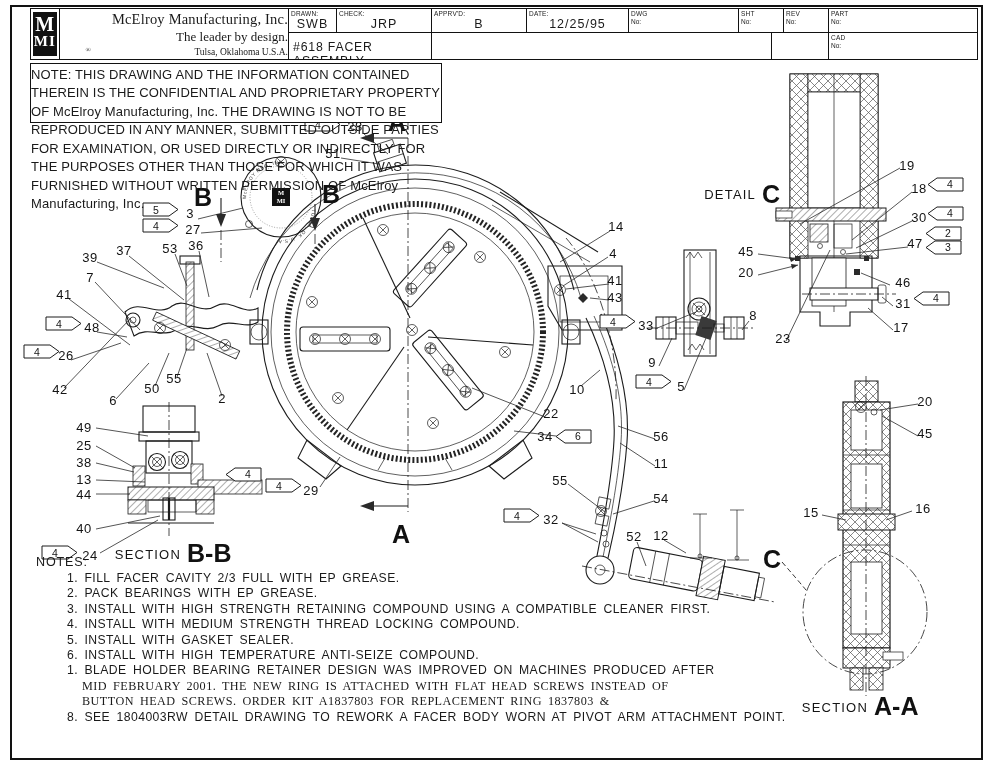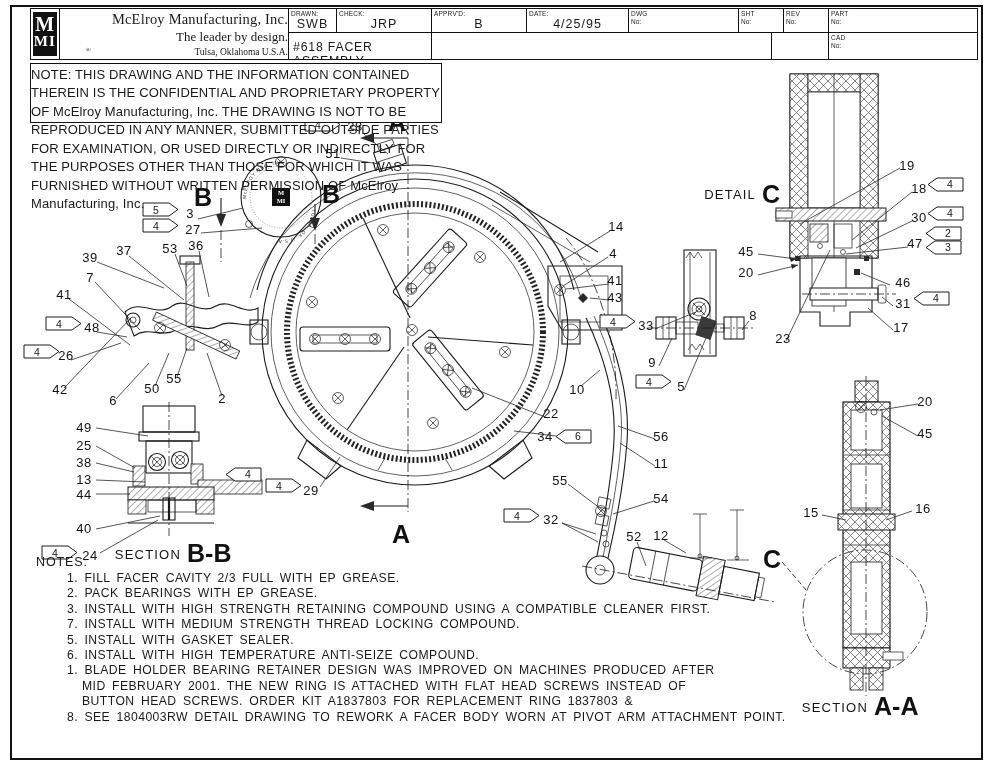--- a/index.html
+++ b/index.html
@@ -31,21 +31,21 @@
   .cell .val.low{top:21px;margin-top:25px;}
   .title-cell{font-size:12.3px;letter-spacing:.8px;padding:7px 0 0 4px;}
   
   .conf{position:absolute;left:30px;top:63px;width:412px;height:60px;border:1.6px solid #121212;
         box-sizing:border-box;font-size:13px;line-height:1.42;letter-spacing:.15px;
         padding:2px 0;z-index:5;background:#fff;}
   
   .notes{position:absolute;left:36px;top:555px;width:760px;z-index:4;}
   .notes-h{font-size:12.6px;letter-spacing:.8px;margin-bottom:2px;}
   .note-line{font-size:12.2px;letter-spacing:.45px;word-spacing:2.5px;line-height:15.4px;margin-left:31px;}
-  .note-line.cont{margin-left:46px;}
+  .note-line.cont{margin-left:46px;font-family:Liberation Serif, serif;}
   
   svg{position:absolute;left:0;top:0;z-index:1;}
   svg *{vector-effect:none;}
   .ln{stroke:#1c1c1c;fill:none;stroke-width:1.1;}
   .thin{stroke:#1c1c1c;fill:none;stroke-width:.7;}
   .thick{stroke:#1c1c1c;fill:none;stroke-width:2.2;}
   .lead{stroke:#2a2a2a;fill:none;stroke-width:.8;}
   .dd{stroke:#1c1c1c;fill:none;stroke-width:.8;stroke-dasharray:10 3 2 3;}
   .dash{stroke:#1c1c1c;fill:none;stroke-width:.9;stroke-dasharray:5 3;}
   .solidfill{fill:#2a2a2a;stroke:none;}
@@ -543,21 +543,21 @@
         <div class="cell" style="width:95px">
           <span class="lab">CHECK:</span>
           <span class="val">JRP</span>
         </div>
         <div class="cell" style="width:95px">
           <span class="lab">APPRV'D:</span>
           <span class="val">B</span>
         </div>
         <div class="cell" style="width:102px">
           <span class="lab">DATE:</span>
-          <span class="val">4/25/95</span>
+          <span class="val">12/25/95</span>
         </div>
         <div class="cell" style="width:110px">
           <span class="lab">DWG</span>
           <span class="lab2">No:</span>
           <span class="val low">1834100</span>
         </div>
         <div class="cell" style="width:45px">
           <span class="lab">SHT</span>
           <span class="lab2">No:</span>
           <span class="val low" style="left:12px">1</span>
@@ -586,21 +586,21 @@
     </div>
   </div>
 
   <div class="conf">NOTE: THIS DRAWING AND THE INFORMATION CONTAINED THEREIN IS THE CONFIDENTIAL AND PROPRIETARY PROPERTY OF McElroy Manufacturing, Inc. THE DRAWING IS NOT TO BE REPRODUCED IN ANY MANNER, SUBMITTED OUTSIDE PARTIES FOR EXAMINATION, OR USED DIRECTLY OR INDIRECTLY FOR THE PURPOSES OTHER THAN THOSE FOR WHICH IT WAS FURNISHED WITHOUT WRITTEN PERMISSION OF McElroy Manufacturing, Inc.</div>
 
   <div class="notes">
     <div class="notes-h">NOTES:</div>
     <div class="note-line">1.  FILL FACER CAVITY 2/3 FULL WITH EP GREASE.</div>
     <div class="note-line">2.  PACK BEARINGS WITH EP GREASE.</div>
     <div class="note-line">3.  INSTALL WITH HIGH STRENGTH RETAINING COMPOUND USING A COMPATIBLE CLEANER FIRST.</div>
-    <div class="note-line">7.  INSTALL WITH MEDIUM STRENGTH THREAD LOCKING COMPOUND.</div>
+    <div class="note-line">4.  INSTALL WITH MEDIUM STRENGTH THREAD LOCKING COMPOUND.</div>
     <div class="note-line">5.  INSTALL WITH GASKET SEALER.</div>
     <div class="note-line">6.  INSTALL WITH HIGH TEMPERATURE ANTI-SEIZE COMPOUND.</div>
     <div class="note-line">1.  BLADE HOLDER BEARING RETAINER DESIGN WAS IMPROVED ON MACHINES PRODUCED AFTER</div>
     <div class="note-line cont">MID FEBRUARY 2001. THE NEW RING IS ATTACHED WITH FLAT HEAD SCREWS INSTEAD OF</div>
     <div class="note-line cont">BUTTON HEAD SCREWS. ORDER KIT A1837803 FOR REPLACEMENT RING 1837803 &amp;</div>
     <div class="note-line">8.  SEE 1804003RW DETAIL DRAWING TO REWORK A FACER BODY WORN AT PIVOT ARM ATTACHMENT POINT.</div>
   </div>
 </div>
 
 </body></html>

